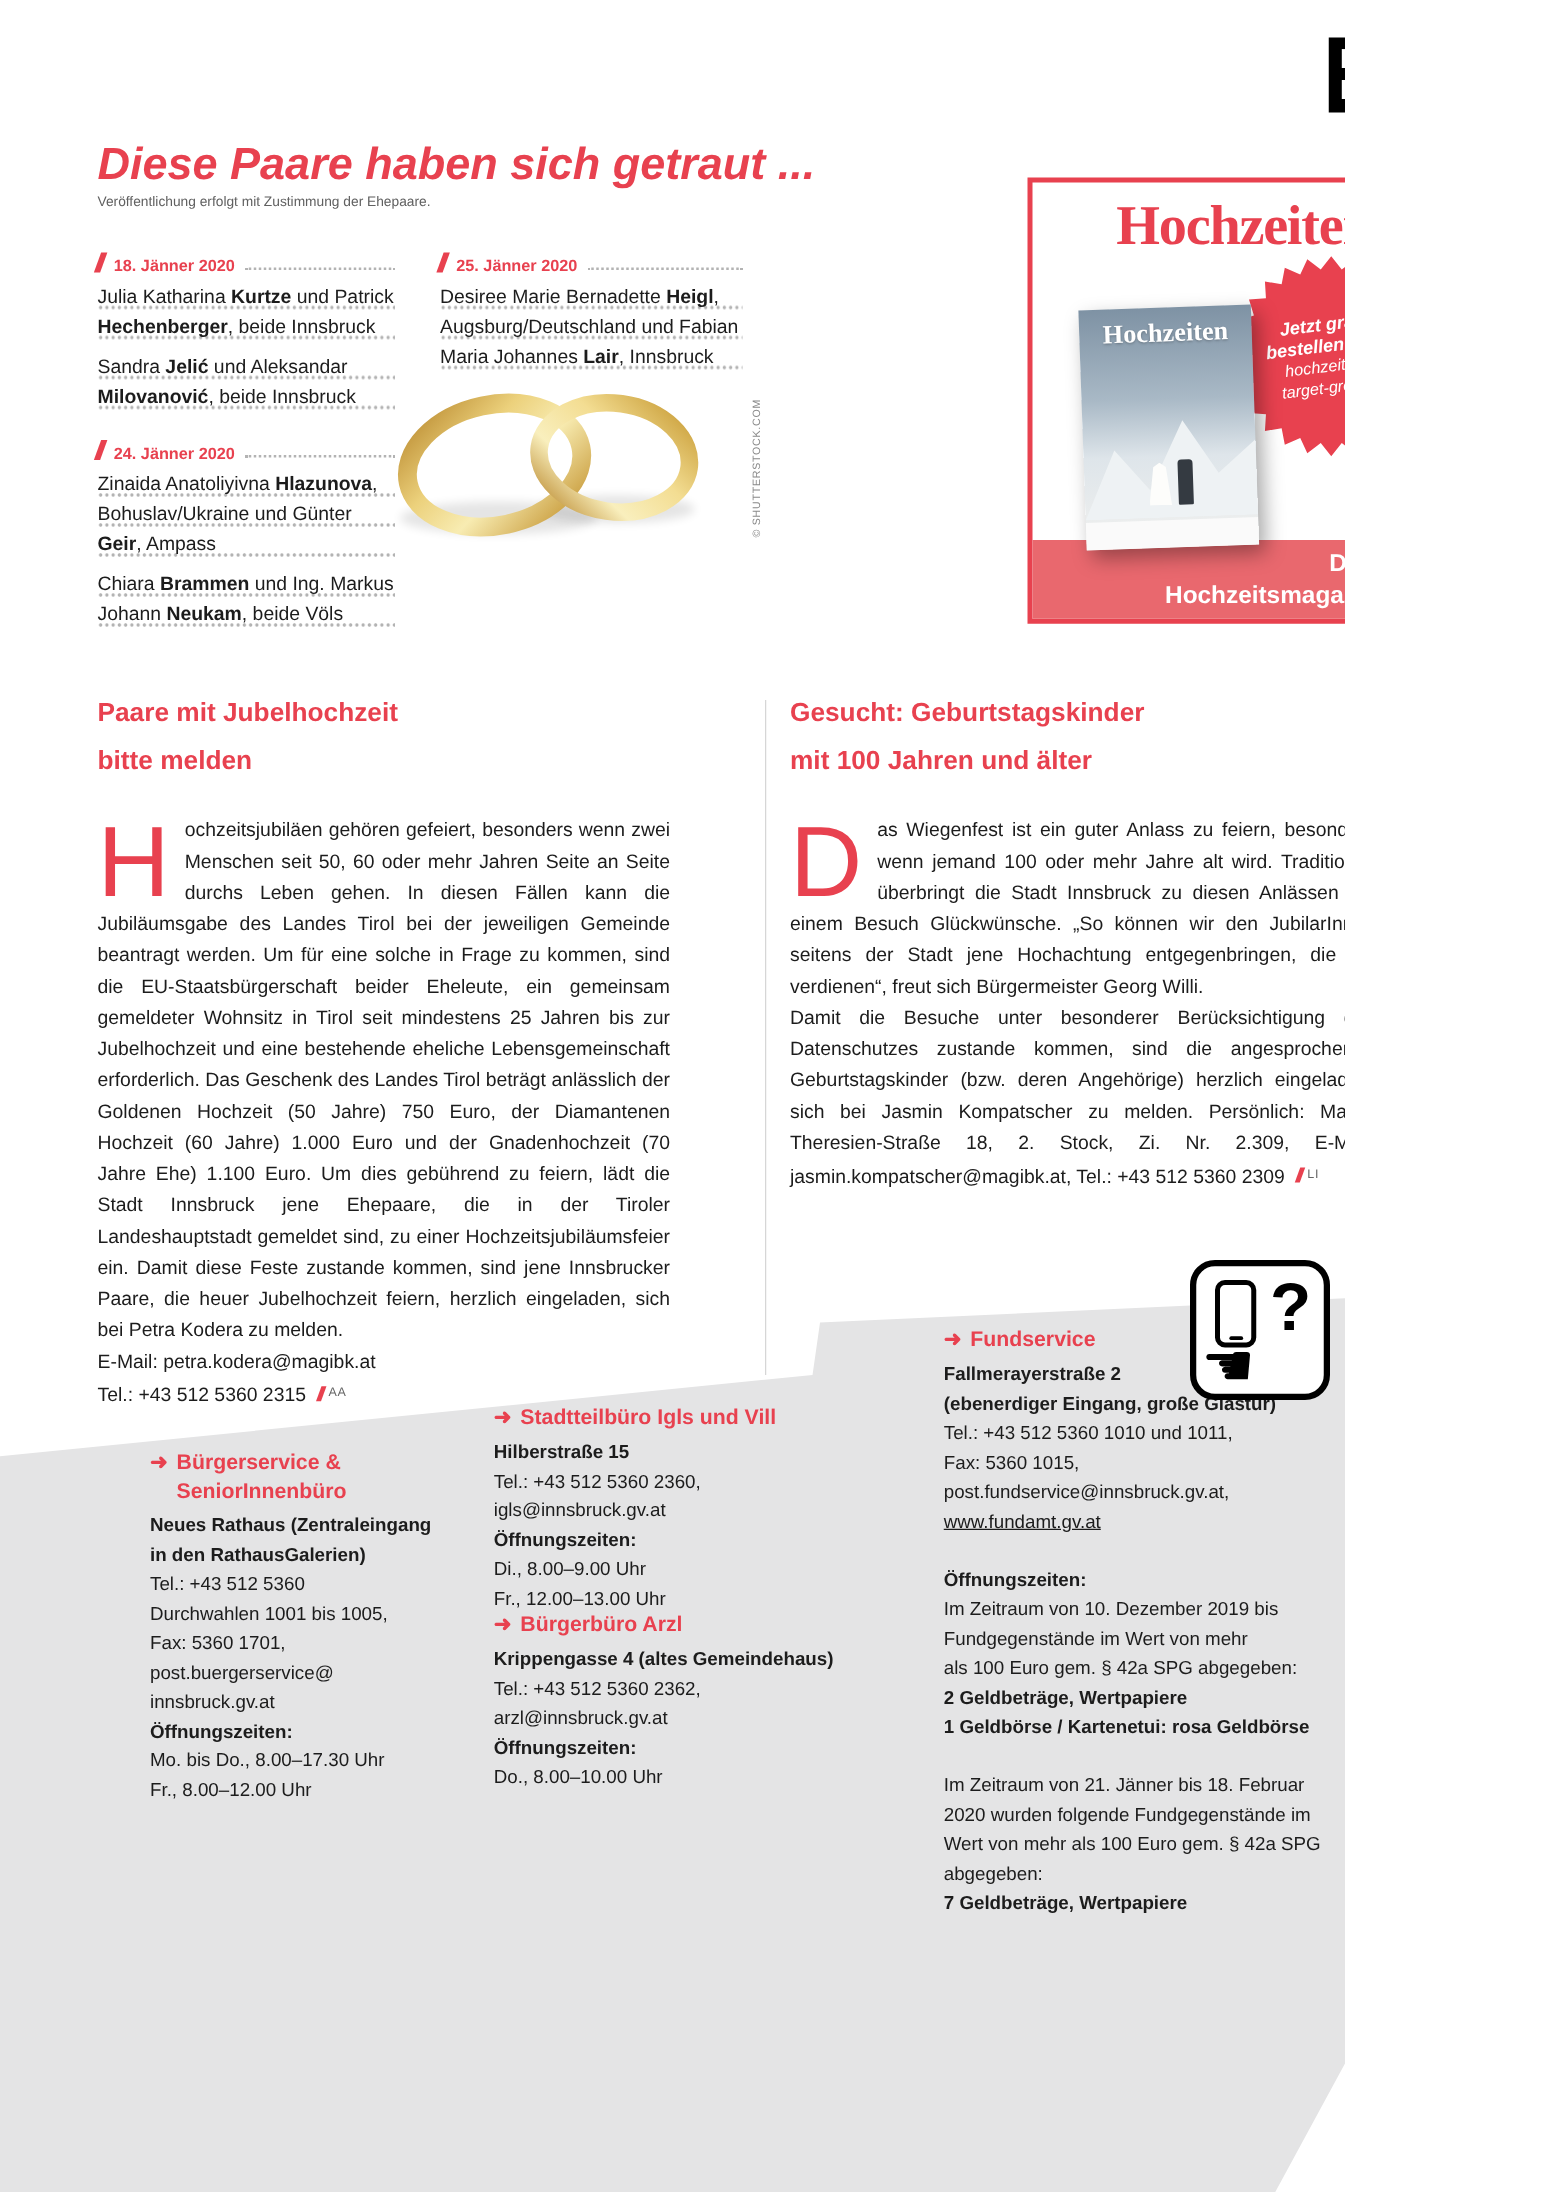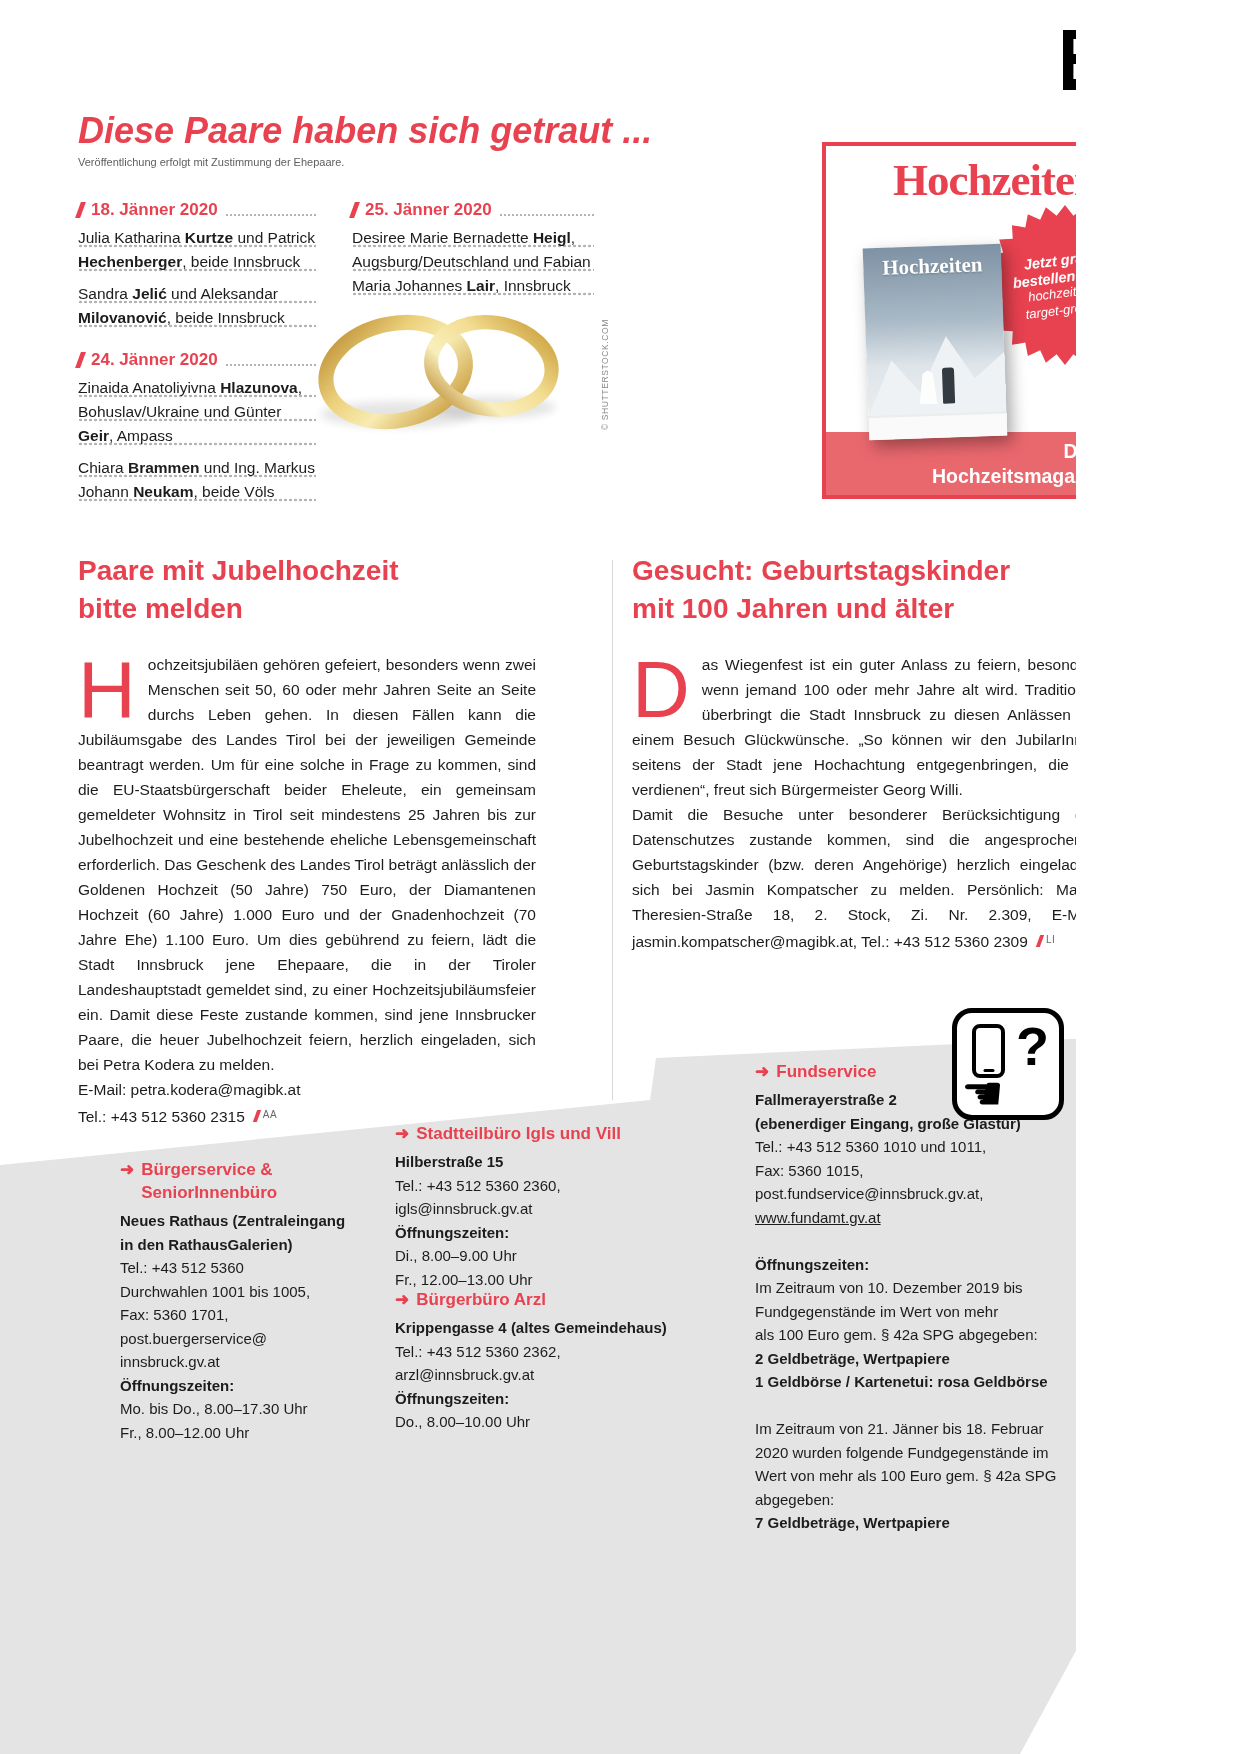--- a/index.html
+++ b/index.html
@@ -21,21 +21,21 @@
   
   .main-title{left:78px;top:110px;font-size:36px;font-style:italic;font-weight:700;color:var(--red);}
   .subtitle{left:78px;top:156px;font-size:11px;color:#606060;}
 
   
   .wcol{top:196px;}
   .wcol1{left:78px;width:238px;}
   .wcol2{left:352px;width:242px;}
   .wdate{display:flex;align-items:flex-end;height:24px;margin-bottom:6px;}
   .wcol .wdate:not(:first-child){margin-top:16px;}
-  .wdate-text{color:var(--red);font-weight:700;font-size:17px;margin:0 8px;}
+  .wdate-text{color:var(--red);font-weight:700;font-size:13px;margin:0 8px;}
   .slash{display:inline-block;width:5px;height:16px;background:var(--red);transform:skewX(-20deg);margin-bottom:2px;}
   .leader{flex:1;border-bottom:2px dotted #b3b3b3;margin-bottom:4px;}
   .wentry{font-size:15.5px;line-height:24px;margin-bottom:8px;
           background-image:radial-gradient(circle,#b3b3b3 1.1px,transparent 1.6px);
           background-size:5px 24px;background-position:0 8px;}
 
   
   .rings{left:310px;top:293px;width:262px;height:152px;}
   .credit{left:600px;top:430px;font-size:8.5px;color:#8a8a8a;letter-spacing:0.6px;
           transform:rotate(-90deg);transform-origin:left top;white-space:nowrap;}
@@ -62,21 +62,21 @@
   .badge-text{position:absolute;inset:0;display:flex;flex-direction:column;align-items:center;justify-content:center;
               color:#fff;font-style:italic;font-size:13px;line-height:16.5px;transform:rotate(-7deg);text-align:center;}
   .badge-line.b{font-weight:700;font-size:14.5px;}
   .ad-band{position:absolute;left:0;right:0;bottom:0;height:63px;background:var(--band);color:#fff;text-align:right;
            font-weight:700;font-size:19.5px;line-height:25px;padding-top:7px;z-index:1;}
 
   
   .col-divider{left:612px;top:560px;width:1px;height:540px;background:#d6d6d6;}
   .article1{left:78px;top:552px;width:458px;}
   .article2{left:632px;top:552px;width:468px;}
-  .art-title{font-size:28px;font-weight:700;color:var(--red);line-height:38px;margin-bottom:24px;}
+  .art-title{font-size:21px;font-weight:700;color:var(--red);line-height:38px;margin-bottom:24px;}
   .art-body{font-size:15.5px;line-height:25px;text-align:justify;hyphens:auto;}
   .dropcap{float:left;font-size:80px;line-height:64px;color:var(--red);margin:6px 12px 2px 0;}
   .contact-line{font-size:15.5px;line-height:25px;}
   .sig-slash{display:inline-block;width:4px;height:12px;background:var(--red);transform:skewX(-20deg);margin:0 4px 0 10px;}
   .sig{font-size:10px;color:#666;vertical-align:4px;letter-spacing:0.5px;}
 
   
   .gray-bg{left:0;top:1000px;width:1240px;height:754px;background:var(--gray);z-index:1;
            clip-path:polygon(0px 165px,650px 100px,656px 58px,1090px 38px,1185px 450px,1020px 754px,0px 754px);}
 

